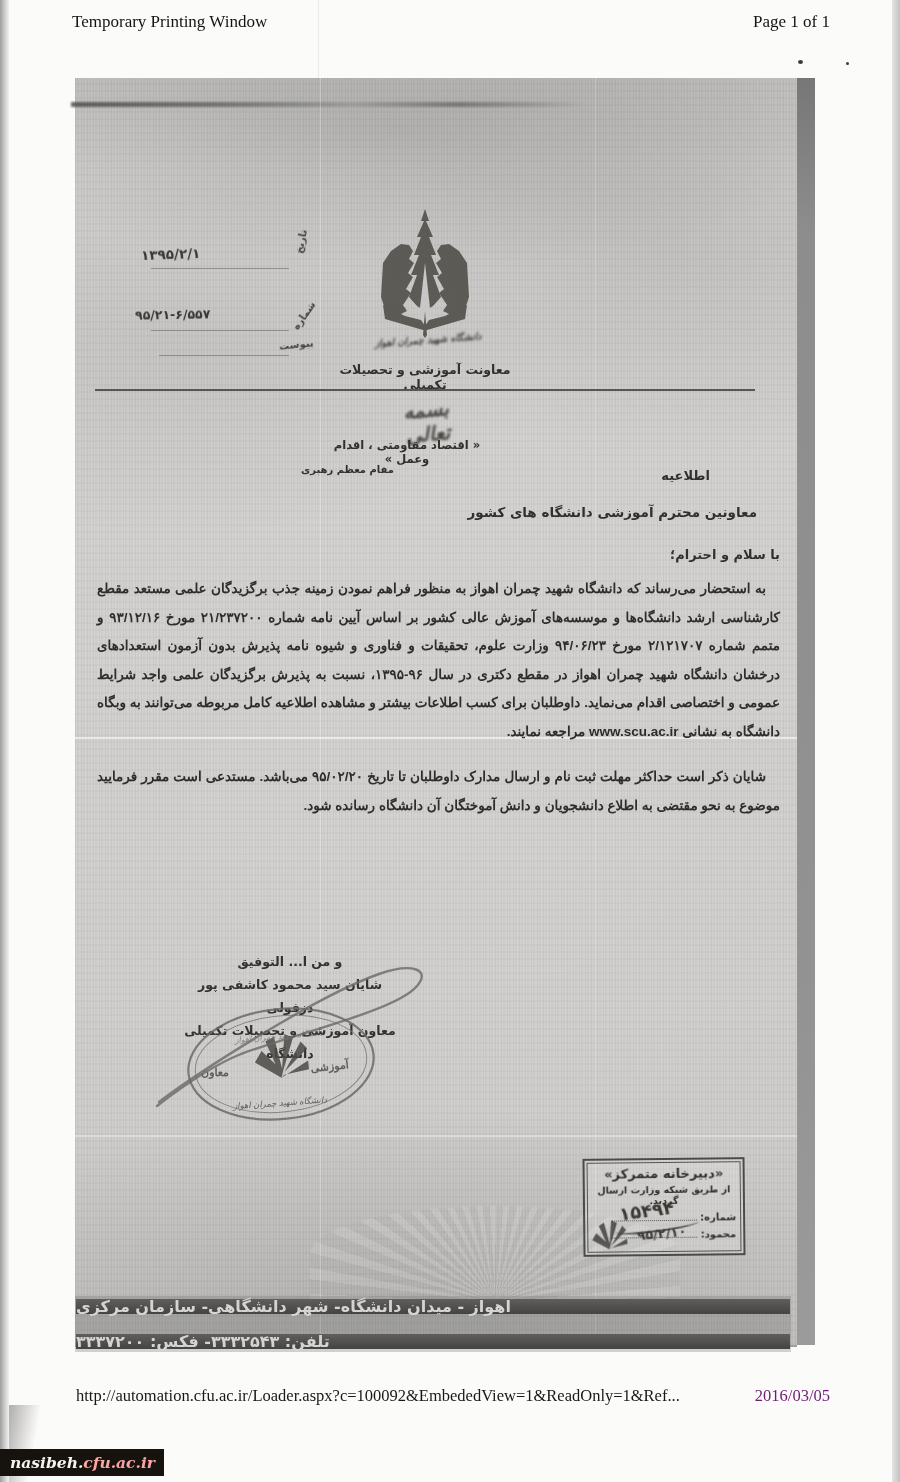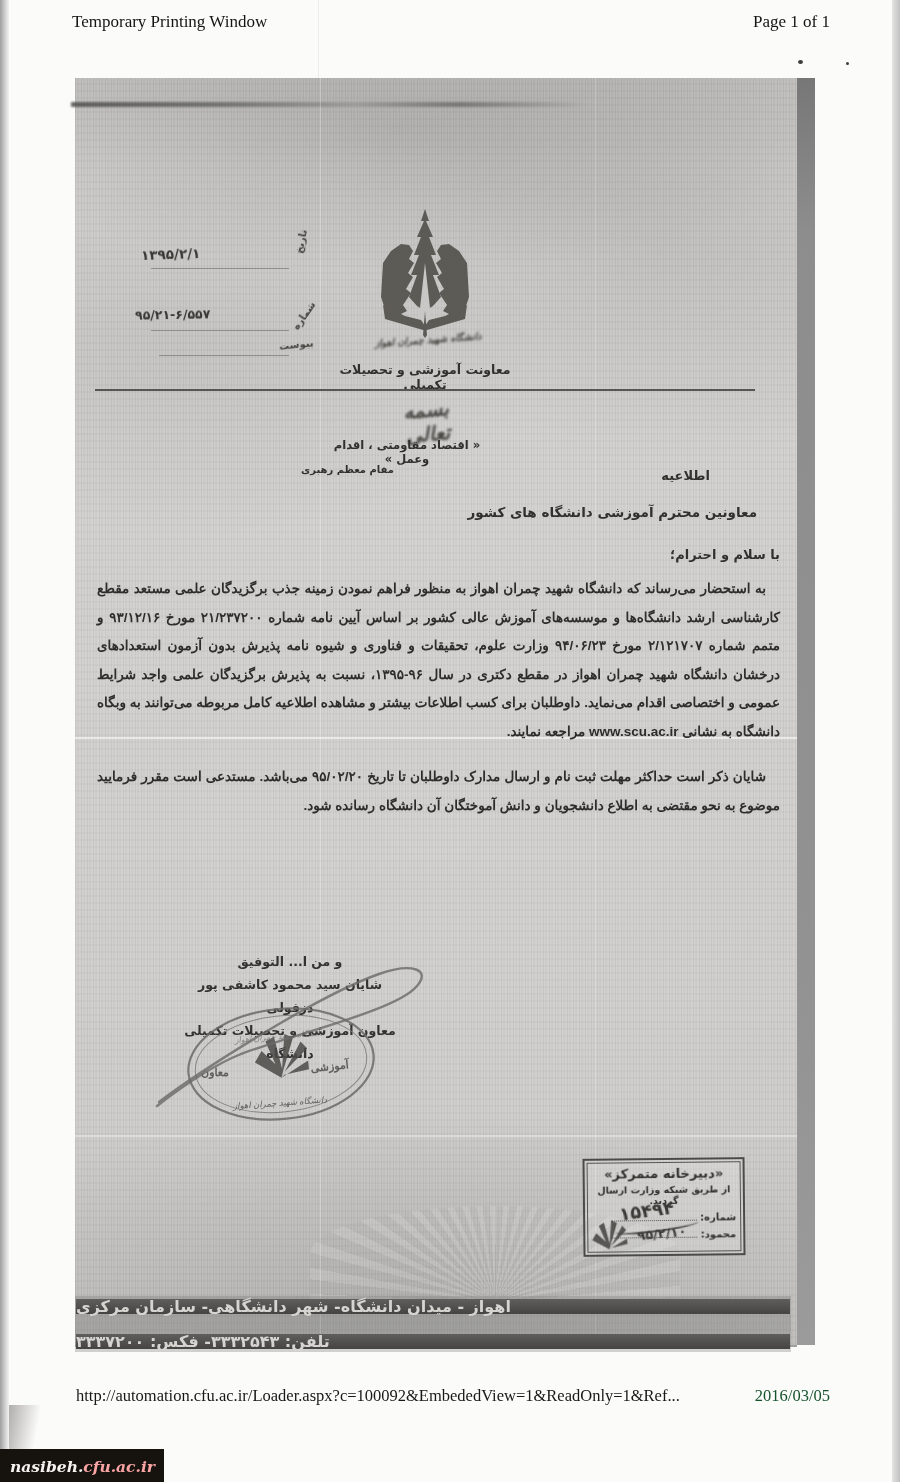--- a/index.html
+++ b/index.html
@@ -121,23 +121,23 @@
   .art{position:absolute;background:rgba(255,255,255,.55);}
   .art-h1{left:0;top:659px;width:100%;height:2px;}
   .art-h2{left:0;top:1057px;width:100%;height:2px;opacity:.6;}
   .art-v1{left:245px;top:0;width:1px;height:100%;opacity:.5;}
   .art-v2{left:520px;top:0;width:1px;height:100%;opacity:.35;}
 
   
   .url-line{position:absolute;left:76px;top:1386px;font-family:"Liberation Serif",serif;
     font-size:16.5px;color:#181818;filter:blur(.25px);}
   .url-date{position:absolute;right:70px;top:1386px;font-family:"Liberation Serif",serif;
-    font-size:16.5px;color:#14532d;filter:blur(.25px);}
-
-  .watermark{position:absolute;left:0;top:1449px;height:34px;z-index:6;background:#16120e;
+    font-size:16.5px;color:#701a75;filter:blur(.25px);}
+
+  .watermark{position:absolute;left:0;top:1449px;height:27px;z-index:6;background:#16120e;
     display:flex;align-items:center;padding:0 9px 0 10px;
     font-family:"DejaVu Serif","Liberation Serif",serif;font-style:italic;font-weight:bold;font-size:15.5px;}
   .wm-prefix{color:#f6f4f0;}
   .wm-domain{color:#fca5a5;}
 </style>
 </head>
 <body>
 
 <div class="chrome-text win-title">Temporary Printing Window</div>
 <div class="chrome-text page-ind">Page 1 of 1</div>

